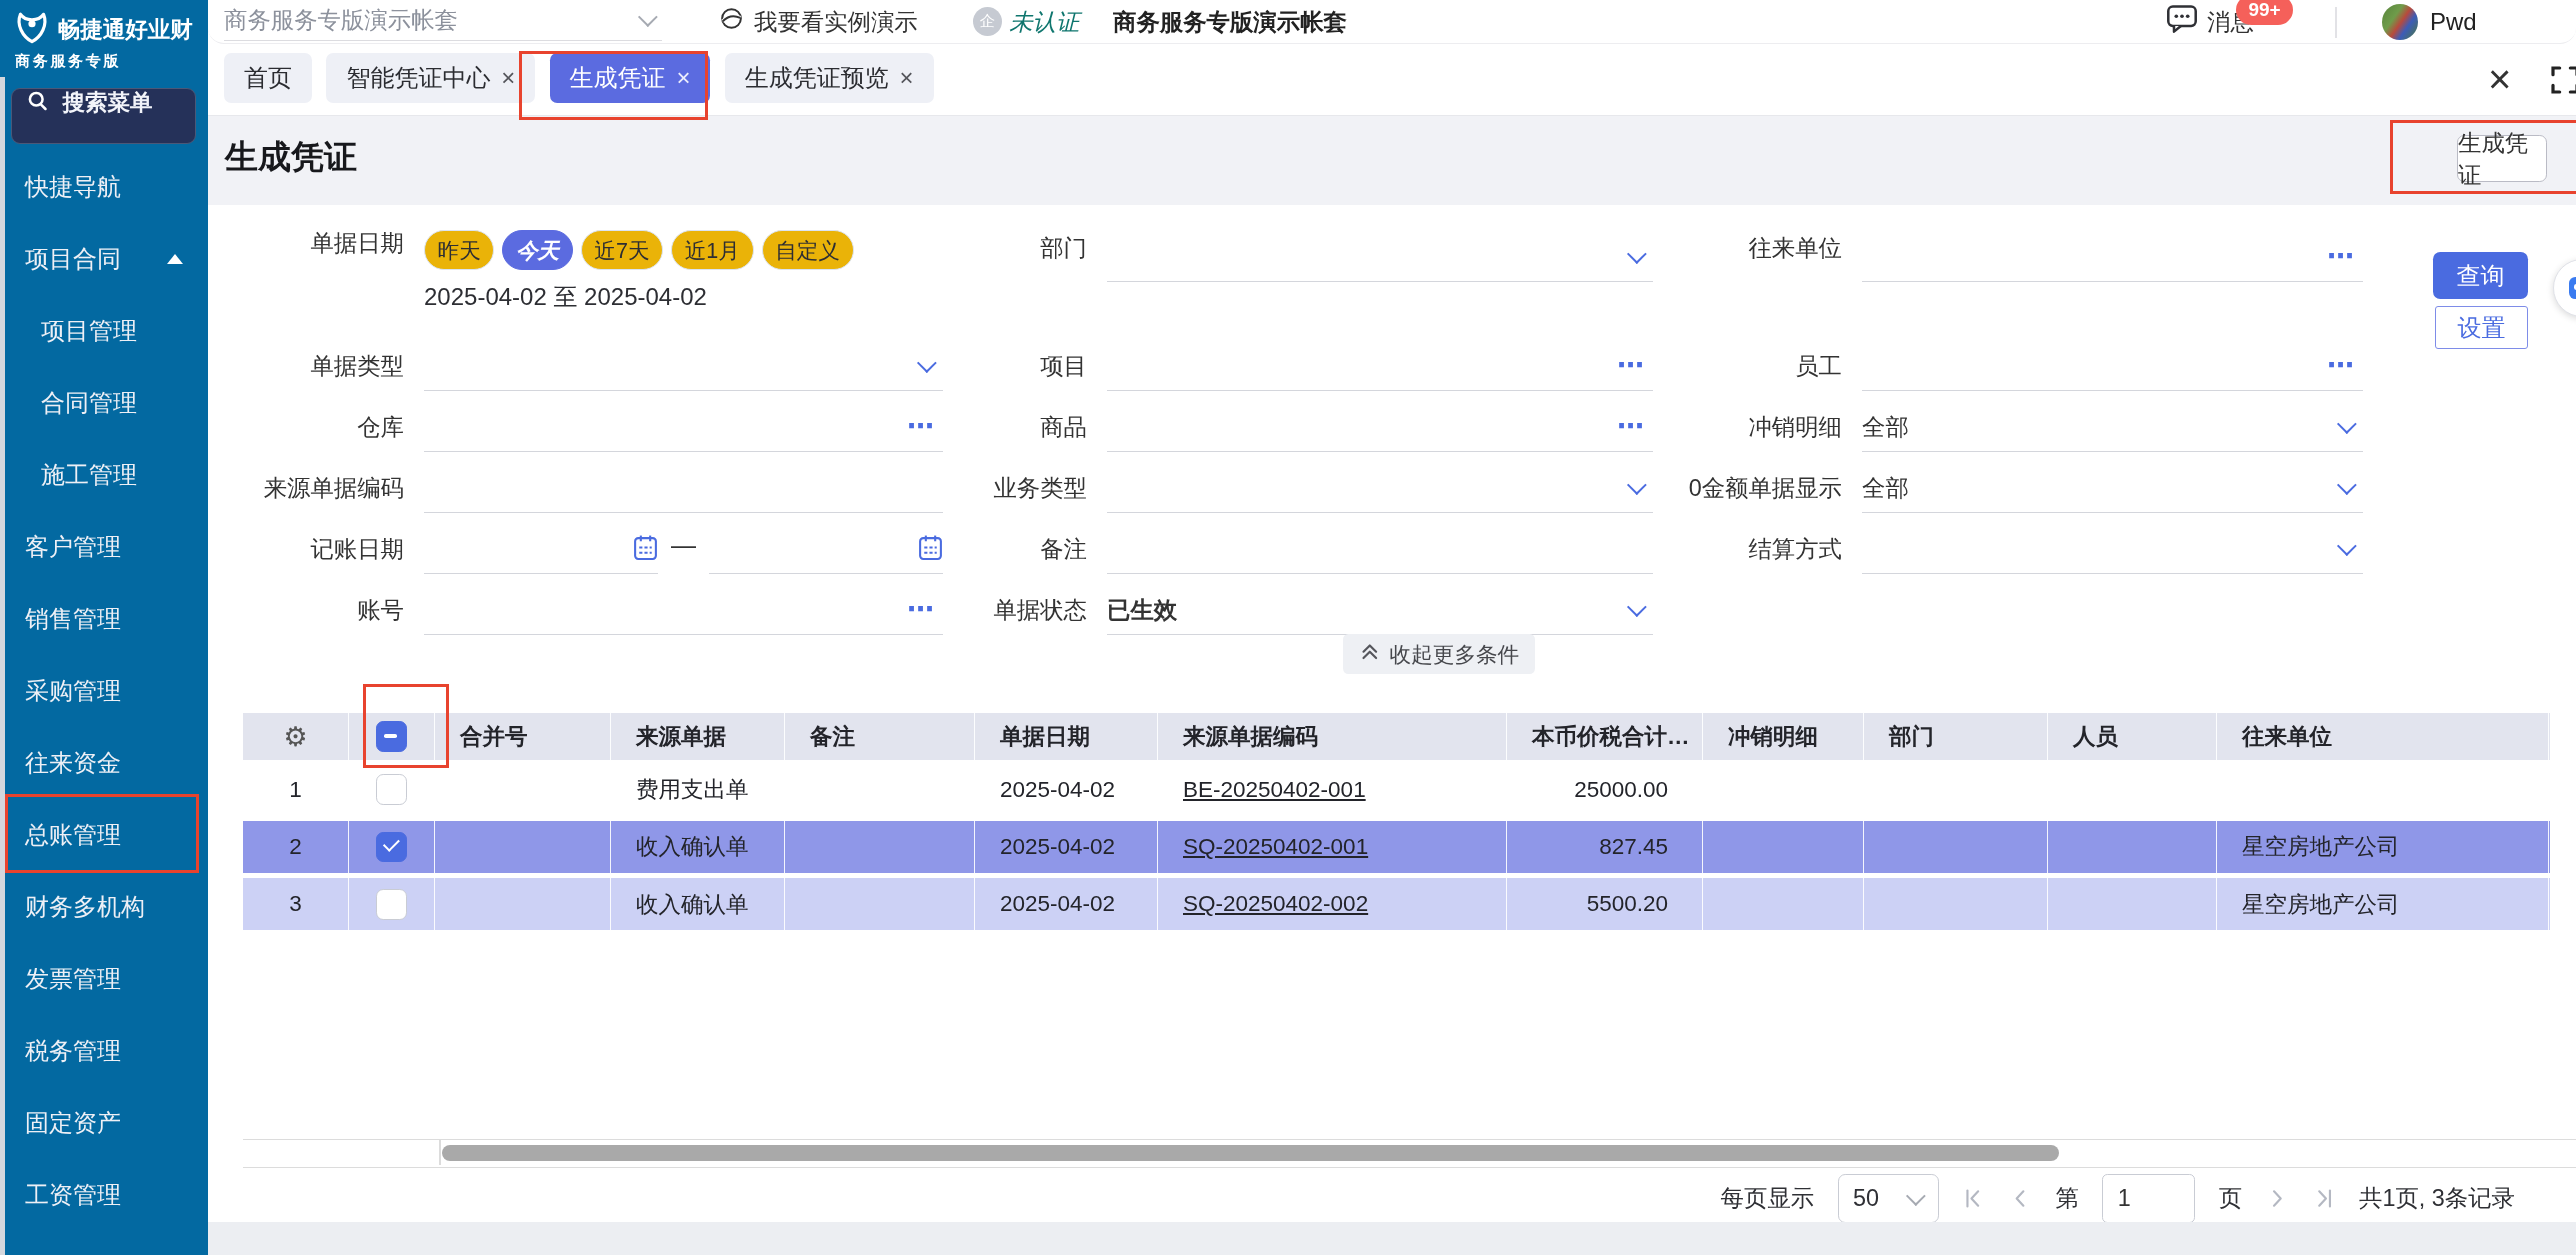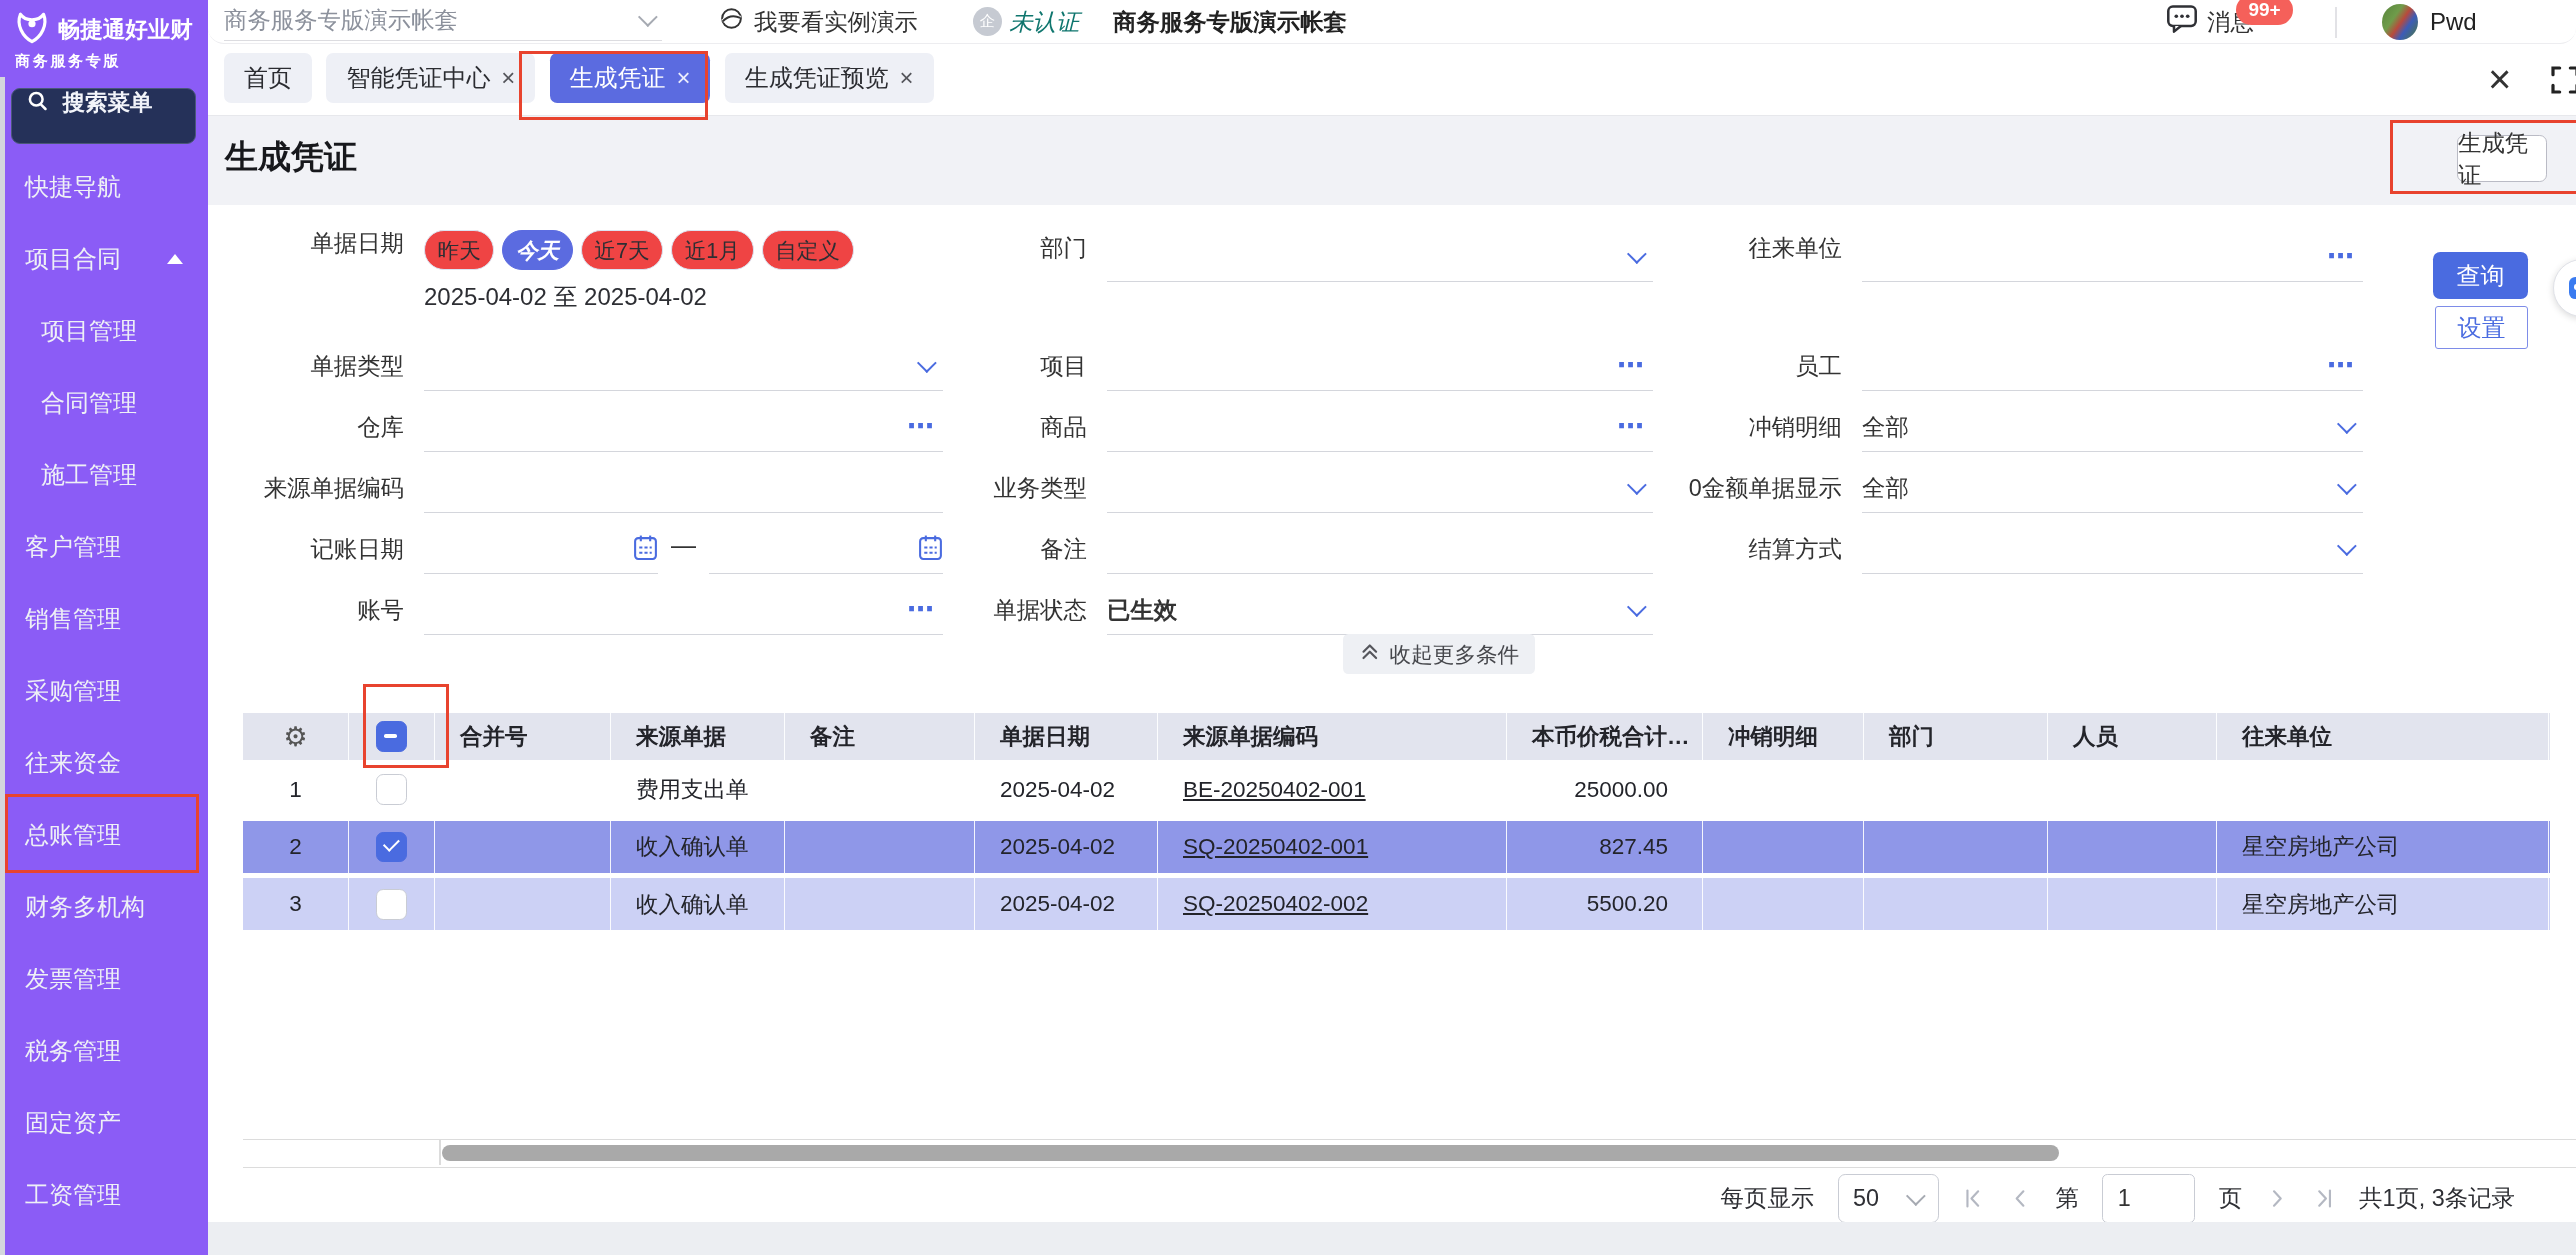--- a/index.html
+++ b/index.html
@@ -1,20 +1,20 @@
 <!DOCTYPE html>
 <html style="font-size:14.4px"><head>
 <meta charset="utf-8">
 <style>
   html,body{margin:0;padding:0;background:#fff;}
   .page{position:relative;width:2576px;height:1256px;overflow:hidden;
         font-family:"Liberation Sans","DejaVu Sans",sans-serif;background:#fff;}
 
   
-  .sidebar{position:absolute;left:0;top:0;width:208px;height:1256px;background:#8b5cf6;color:#fff;}
+  .sidebar{position:absolute;left:0;top:0;width:208px;height:1256px;background:#0369a1;color:#fff;}
   .side-gutter{position:absolute;left:0;top:77px;width:5.4px;height:1178px;background:#d4d7dd;}
   .logo-row{position:absolute;left:12.6px;top:9px;display:flex;align-items:center;gap:7.2px;}
   .brand-name{font-size:22.5px;font-weight:700;color:#fff;white-space:nowrap;}
   .brand-edition{position:absolute;left:15px;top:52px;font-size:15px;font-weight:700;letter-spacing:2.7px;color:#fff;}
   .side-search{position:absolute;left:10.8px;top:88px;width:185px;height:56px;border:1.8px solid #4a5878;border-radius:9px;
                background:#253159;display:flex;align-items:flex-start;padding-left:14.4px;gap:10.8px;box-sizing:border-box;}
   .side-search input{background:transparent;border:none;outline:none;color:#fff;font-size:22.5px;width:117px;
                font-family:inherit;font-weight:700;}
   .side-search input::placeholder{color:#f2f4fa;opacity:1;}
   .nav{position:absolute;left:0;top:151px;width:208px;}
@@ -70,21 +70,21 @@
   .f-label{flex:none;width:153px;text-align:right;margin-right:20px;font-size:23.4px;color:#333;}
   .c2 .f-label{width:144px;}
   .c3 .f-label{width:189px;}
   .f-field{flex:1;height:49px;display:flex;align-items:center;border-bottom:1.8px solid #d4d6dc;position:relative;}
   .f-value{font-size:23.4px;color:#333;}
   .chev-blue{width:11.7px;height:11.7px;border-right:2.7px solid #4a6be0;border-bottom:2.7px solid #4a6be0;
        transform:rotate(45deg);margin-left:auto;margin-right:9px;margin-top:-5.4px;flex:none;}
   .dots-blue{margin-left:auto;margin-right:7.2px;color:#4a6be0;font-size:27px;font-weight:700;letter-spacing:1.8px;line-height:1;flex:none;}
   .f-stack{display:flex;flex-direction:column;gap:10.8px;padding-top:3.6px;}
   .pills{display:flex;gap:8px;}
-  .pill{height:40px;border:1.8px solid #dbe4f2;border-radius:20.7px;background:#ef4444;display:flex;align-items:center;
+  .pill{height:40px;border:1.8px solid #dbe4f2;border-radius:20.7px;background:#eab308;display:flex;align-items:center;
        padding:0 12.6px;font-size:21.6px;color:#2d2e33;cursor:pointer;box-sizing:border-box;}
   .pill.active{background:#5b6be0;border-color:#5b6be0;color:#fff;font-weight:700;font-style:italic;}
   .range-text{font-size:24px;color:#2d2e33;}
   .date-pair{flex:1;display:flex;align-items:center;gap:12.6px;}
   .date-mini{flex:1;height:49px;border-bottom:1.8px solid #d4d6dc;display:flex;align-items:center;justify-content:flex-end;}
   .date-dash{font-size:25px;color:#333;margin-top:-7.2px;}
   .query-btn{position:absolute;left:2225px;top:47px;width:95px;height:47px;background:#4a6be0;border-radius:7.2px;
        color:#fff;font-size:24px;display:flex;align-items:center;justify-content:center;cursor:pointer;}
   .settings-btn{position:absolute;left:2227px;top:101px;width:93px;height:43px;background:#fff;border:1.8px solid #8violet;
        border:1.8px solid #7e8ce8;border-radius:3px;color:#4a6be0;font-size:24px;display:flex;align-items:center;justify-content:center;cursor:pointer;box-sizing:border-box;}

